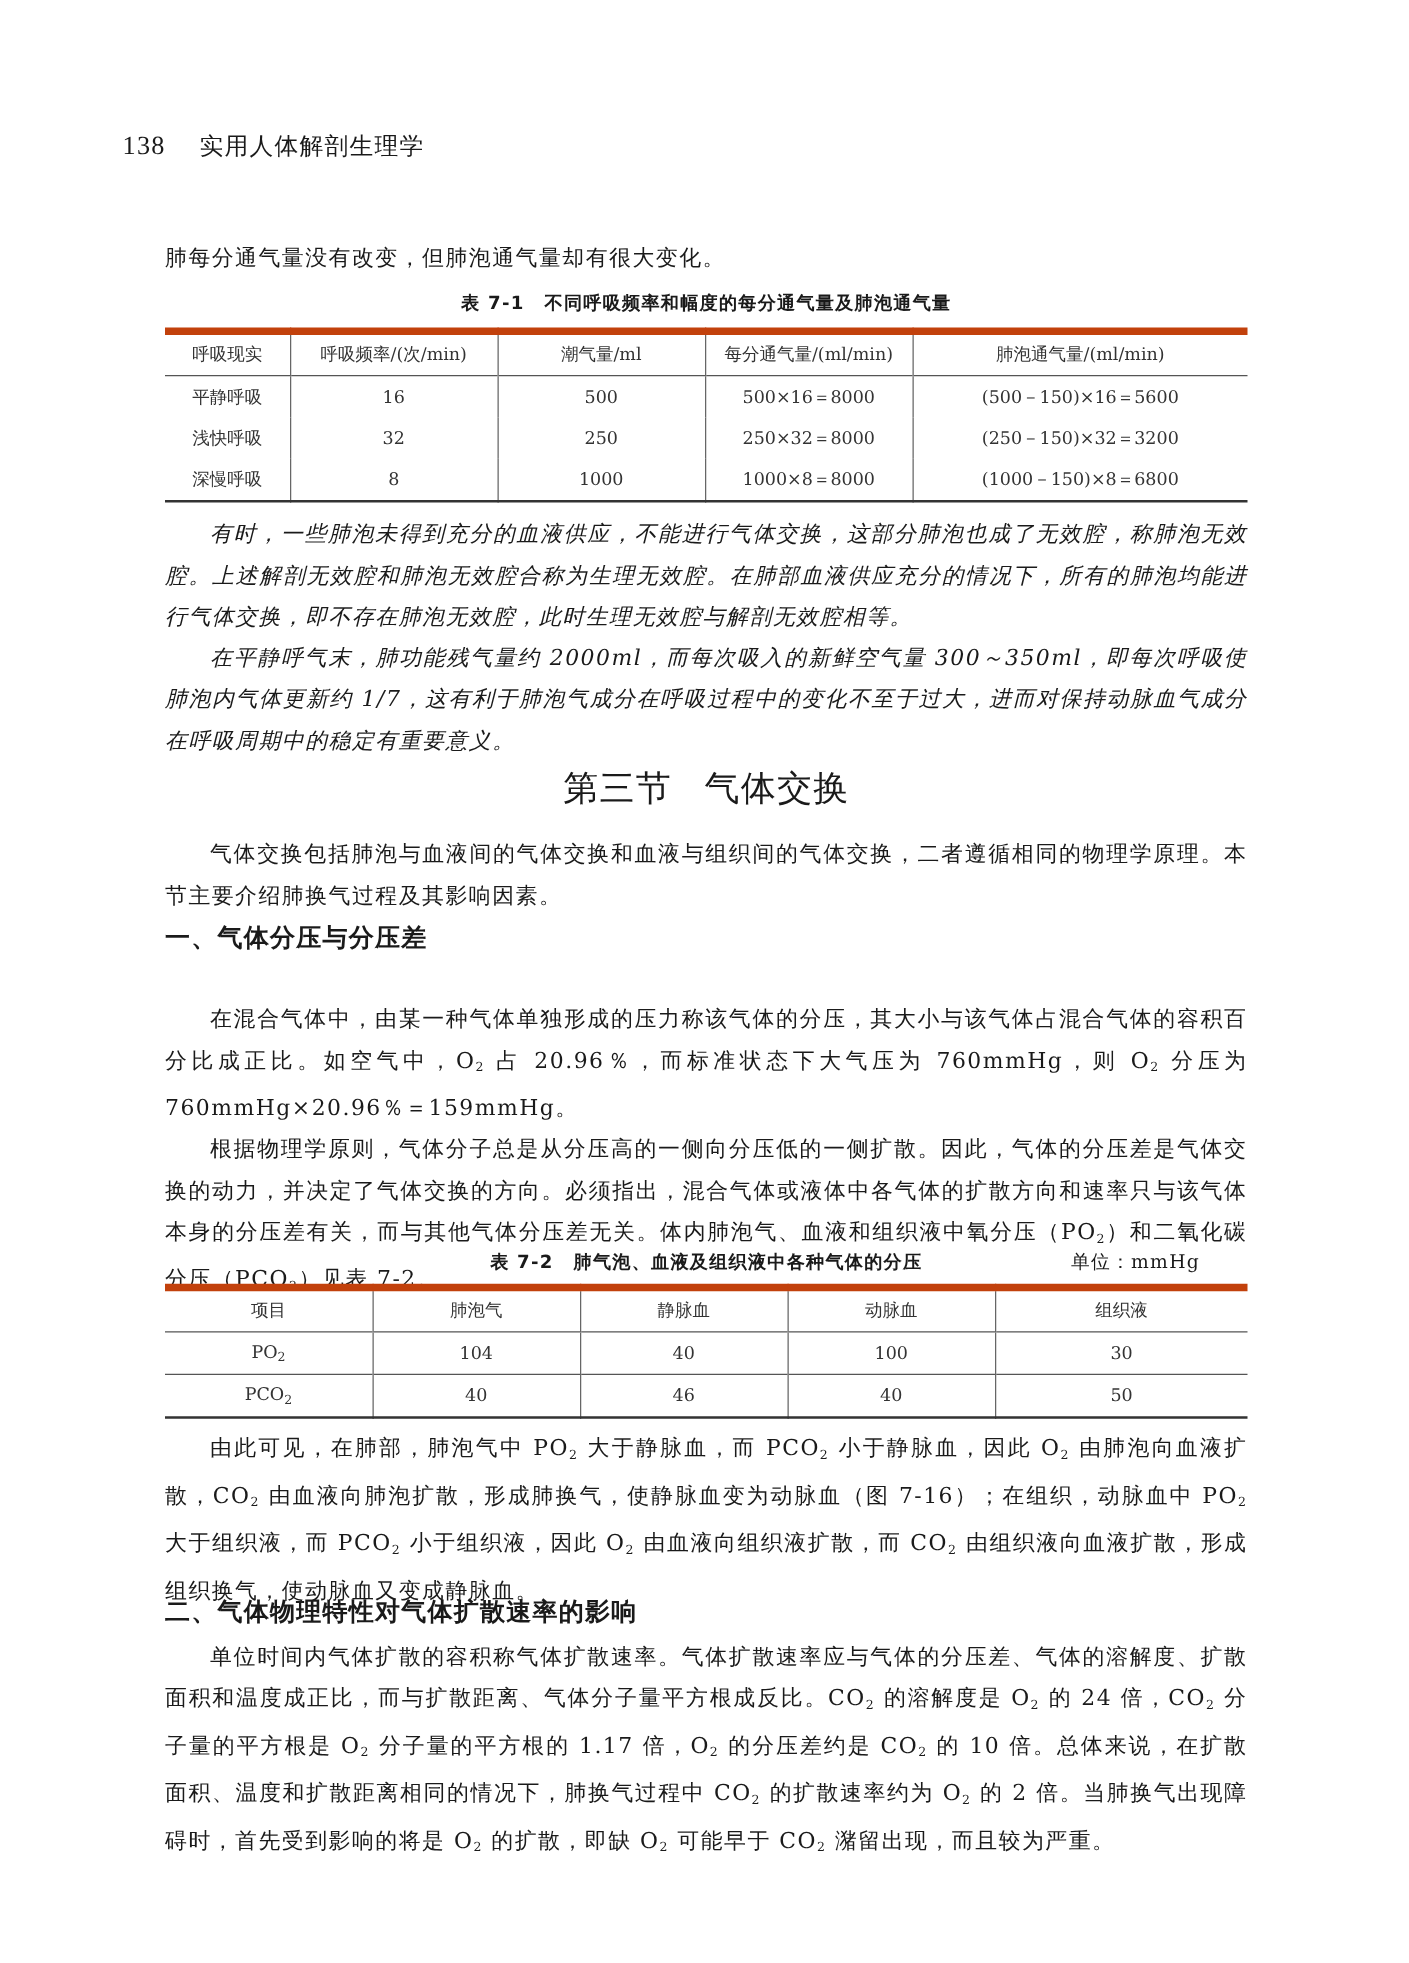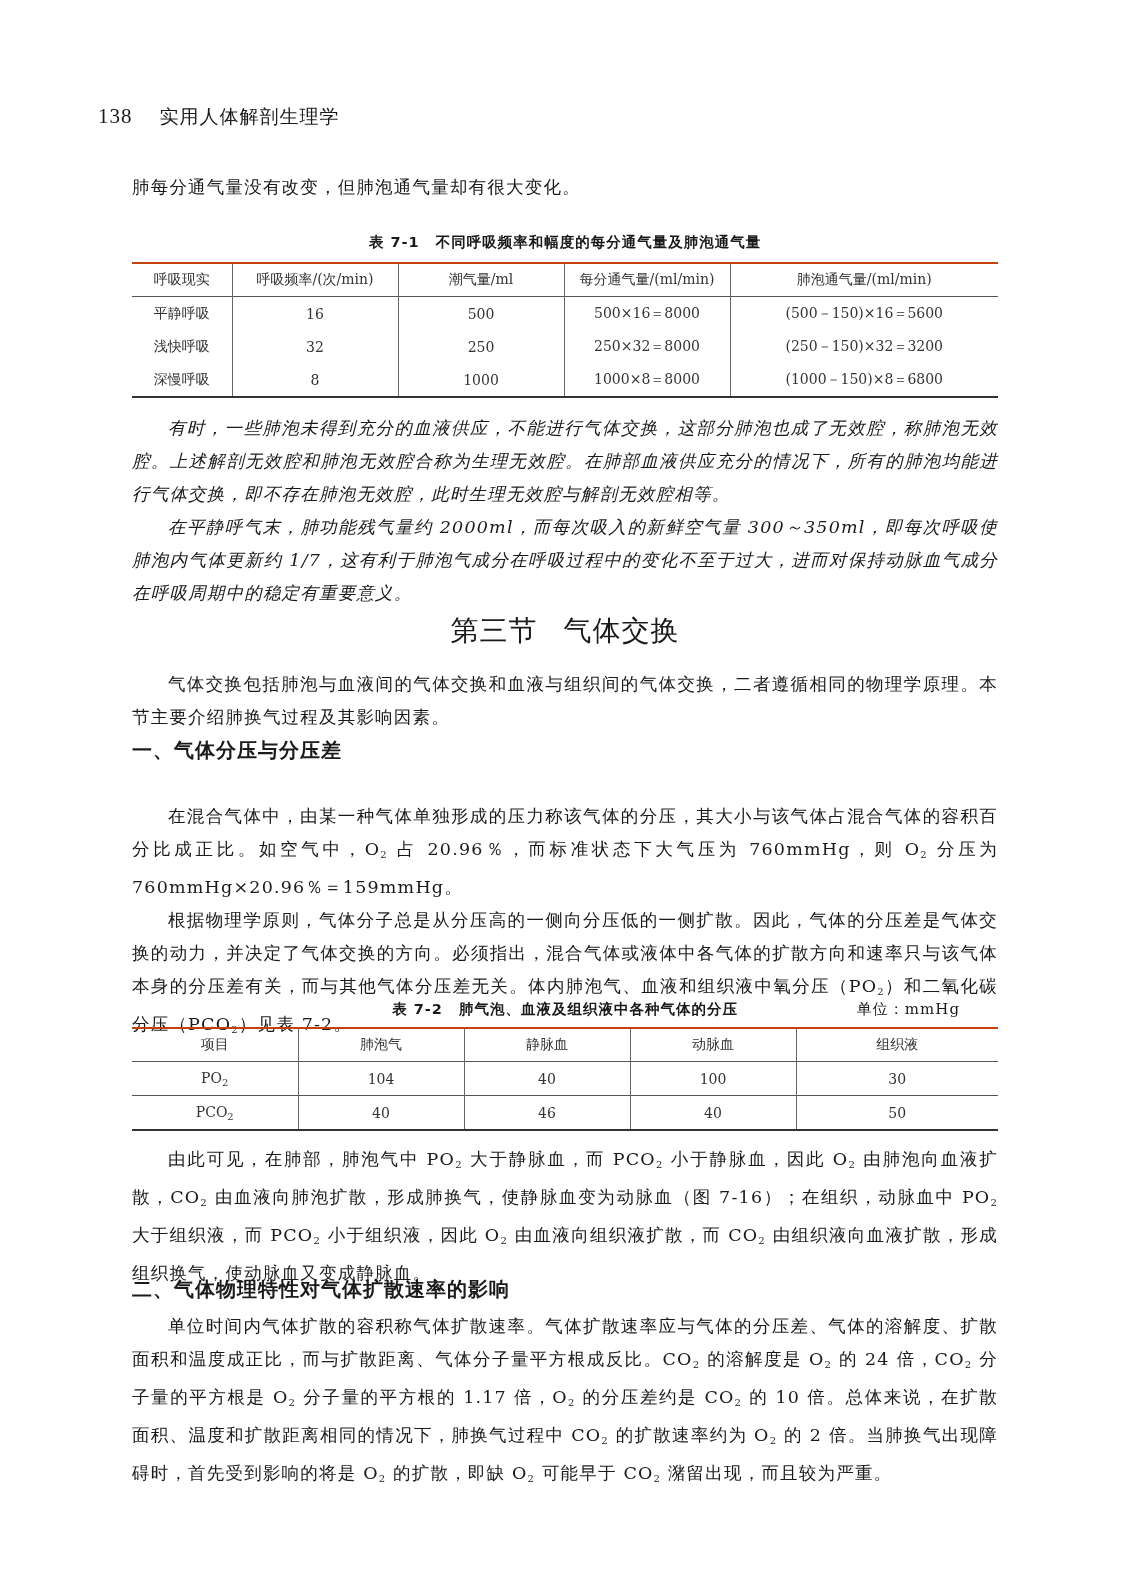--- a/index.html
+++ b/index.html
@@ -11,21 +11,21 @@
   .page { position: absolute; left: 0; top: 0; width: 1127px; height: 1220px; margin-top: 40px; }
   .running-head { position: absolute; left: 98px; top: 64px; font-size: 19px; letter-spacing: 1px; }
   .running-head .pno { font-family: "Liberation Serif", serif; font-size: 21px; margin-right: 20px; }
   .content { position: absolute; left: 132px; width: 866px; }
   p.body { margin: 0; font-size: 17.5px; line-height: 33px; text-align: justify; letter-spacing: 1.2px; }
   p.indent { text-indent: 36px; }
   .caption { font-family: "DejaVu Sans", "Liberation Sans", sans-serif; font-weight: bold; font-size: 14.5px; text-align: center; letter-spacing: 1px; }
   .caption .num { margin-right: 16px; }
   table.t { border-collapse: collapse; width: 866px; font-size: 14px; color: #333; }
   table.t td, table.t th { text-align: center; font-weight: normal; padding: 0; }
-  table.t thead tr { border-top: 2px solid #c2410c; border-bottom: 1.5px solid #555; }
+  table.t thead tr { border-top: 6px solid #c2410c; border-bottom: 1.5px solid #555; }
   table.t tbody tr:last-child { border-bottom: 2px solid #333; }
   table.t td + td, table.t th + th { border-left: 1.5px solid #666; }
   table.t1 th { height: 32px; }
   table.t1 td { height: 33px; }
   table.t2 th { height: 32px; }
   table.t2 td { height: 33px; }
   table.t2 tbody tr + tr { border-top: 1.5px solid #555; }
   .section-title { font-size: 28px; text-align: center; letter-spacing: 1px; }
   .section-title .gap { display: inline-block; width: 26px; }
   .subhead { font-family: "DejaVu Sans", "Liberation Sans", sans-serif; font-weight: bold; font-size: 20px; letter-spacing: 1px; }
@@ -35,21 +35,21 @@
 </head>
 <body>
 
 <div class="page">
 
   <div class="running-head">
     <span class="pno">138</span>
     <span>实用人体解剖生理学</span>
   </div>
 
-  <div class="content" style="top:131px;">
+  <div class="content" style="top:151px;">
     <p class="body">肺每分通气量没有改变，但肺泡通气量却有很大变化。</p>
   </div>
 
   <div class="content" style="top:193px;">
     <div class="caption">
       <span class="num">表 7-1</span><span>不同呼吸频率和幅度的每分通气量及肺泡通气量</span>
     </div>
   </div>
 
   <div class="content" style="top:222px;">

